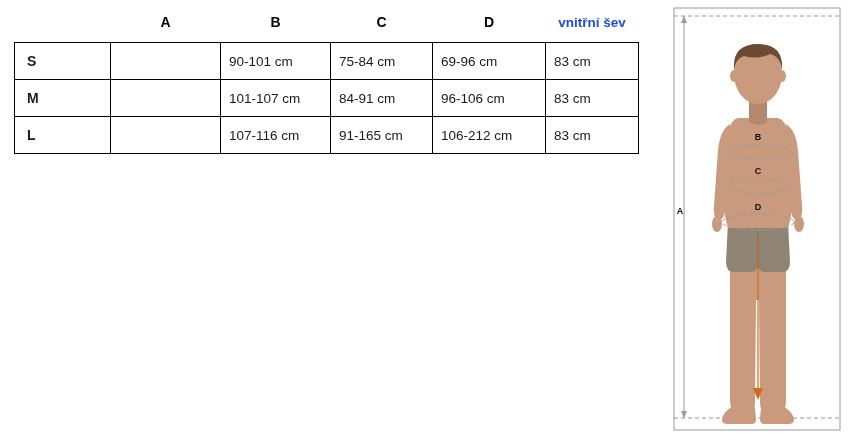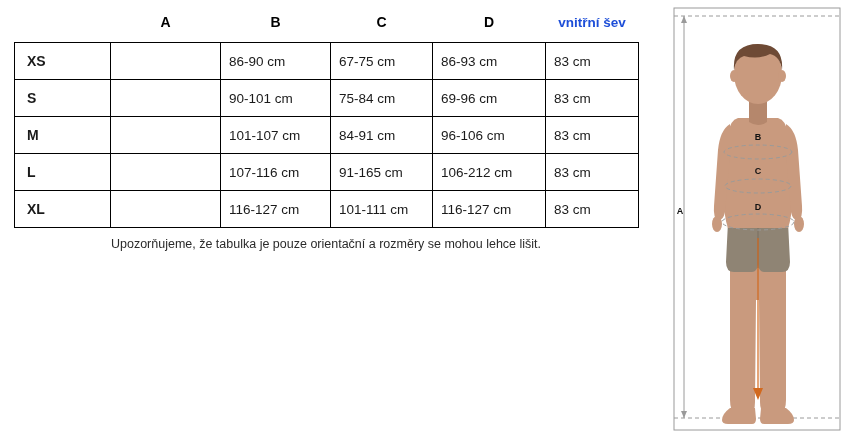--- a/index.html
+++ b/index.html
@@ -131,28 +131,20 @@
           <th class="blank"></th>
           <th>A</th>
           <th>B</th>
           <th>C</th>
           <th>D</th>
           <th class="seam">vnitřní šev</th>
         </tr>
       </thead>
       <tbody>
         <tr>
-          <td class="size-label">XS</td>
-          <td class="empty"></td>
-          <td class="val">86-90 cm</td>
-          <td class="val">67-75 cm</td>
-          <td class="val">86-93 cm</td>
-          <td class="val">83 cm</td>
-        </tr>
-        <tr>
           <td class="size-label">S</td>
           <td class="empty"></td>
           <td class="val">90-101 cm</td>
           <td class="val">75-84 cm</td>
           <td class="val">69-96 cm</td>
           <td class="val">83 cm</td>
         </tr>
         <tr>
           <td class="size-label">M</td>
           <td class="empty"></td>
@@ -162,32 +154,23 @@
           <td class="val">83 cm</td>
         </tr>
         <tr>
           <td class="size-label">L</td>
           <td class="empty"></td>
           <td class="val">107-116 cm</td>
           <td class="val">91-165 cm</td>
           <td class="val">106-212 cm</td>
           <td class="val">83 cm</td>
         </tr>
-        <tr>
-          <td class="size-label">XL</td>
-          <td class="empty"></td>
-          <td class="val">116-127 cm</td>
-          <td class="val">101-111 cm</td>
-          <td class="val">116-127 cm</td>
-          <td class="val">83 cm</td>
-        </tr>
       </tbody>
     </table>
 
-    <div class="note">Upozorňujeme, že tabulka je pouze orientační a rozměry se mohou lehce lišit.</div>
 
   </div>
 
   <div class="right-pane">
     <div class="figure-wrap">
       <svg class="figure" width="194" height="438" viewBox="0 0 194 438" xmlns="http://www.w3.org/2000/svg">
 
         <rect x="14" y="8" width="166" height="422" fill="none" stroke="#9a9a9a" stroke-width="1"></rect>
 
         <line x1="14" y1="16" x2="180" y2="16" stroke="#9a9a9a" stroke-width="1" stroke-dasharray="4,3"></line>

